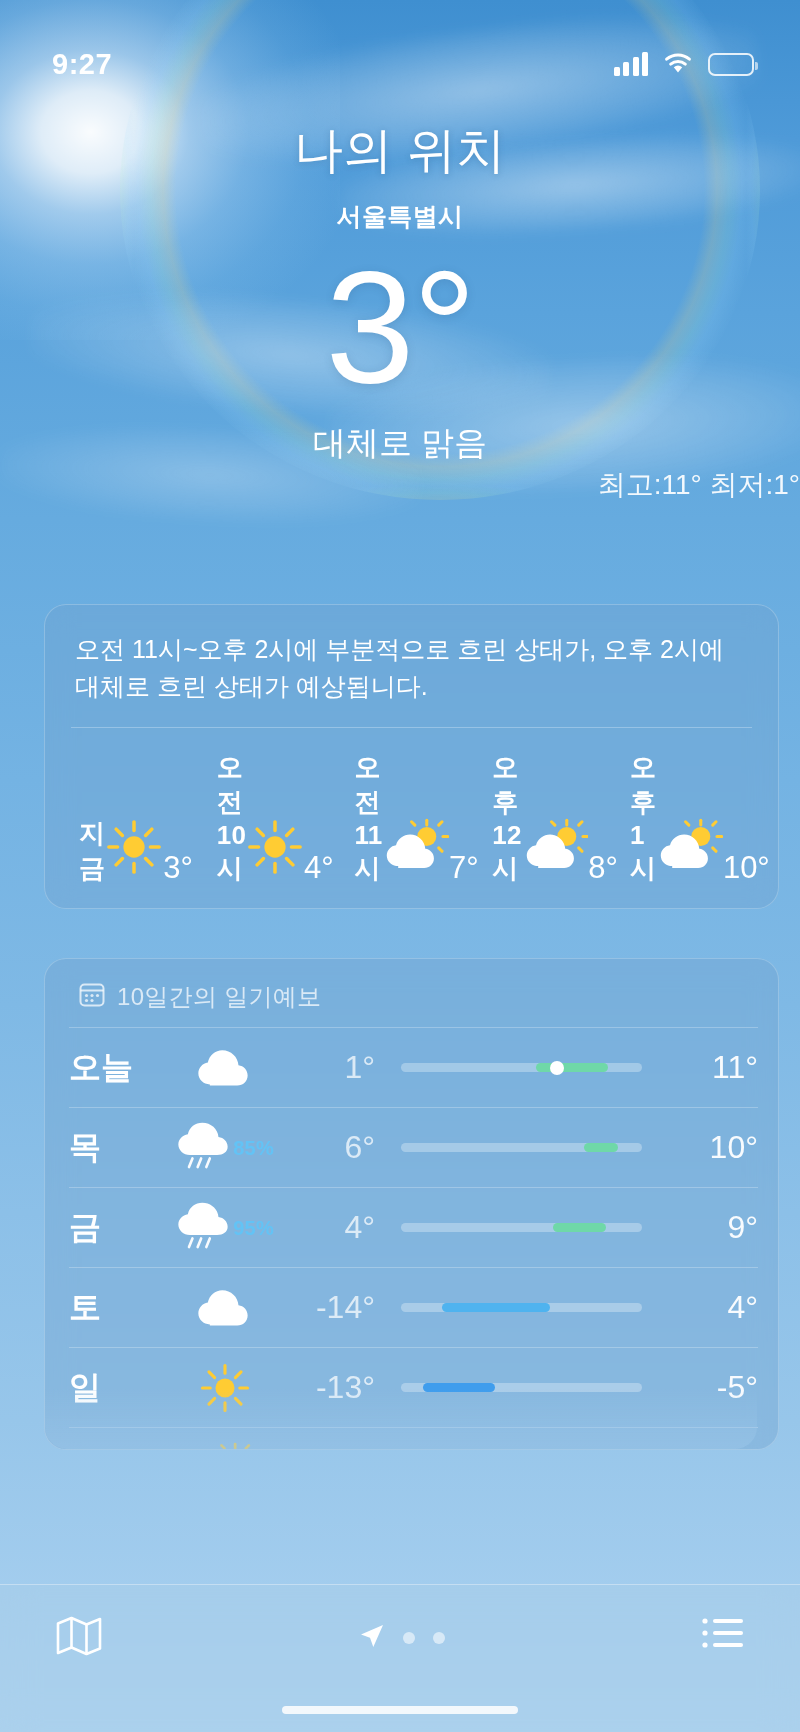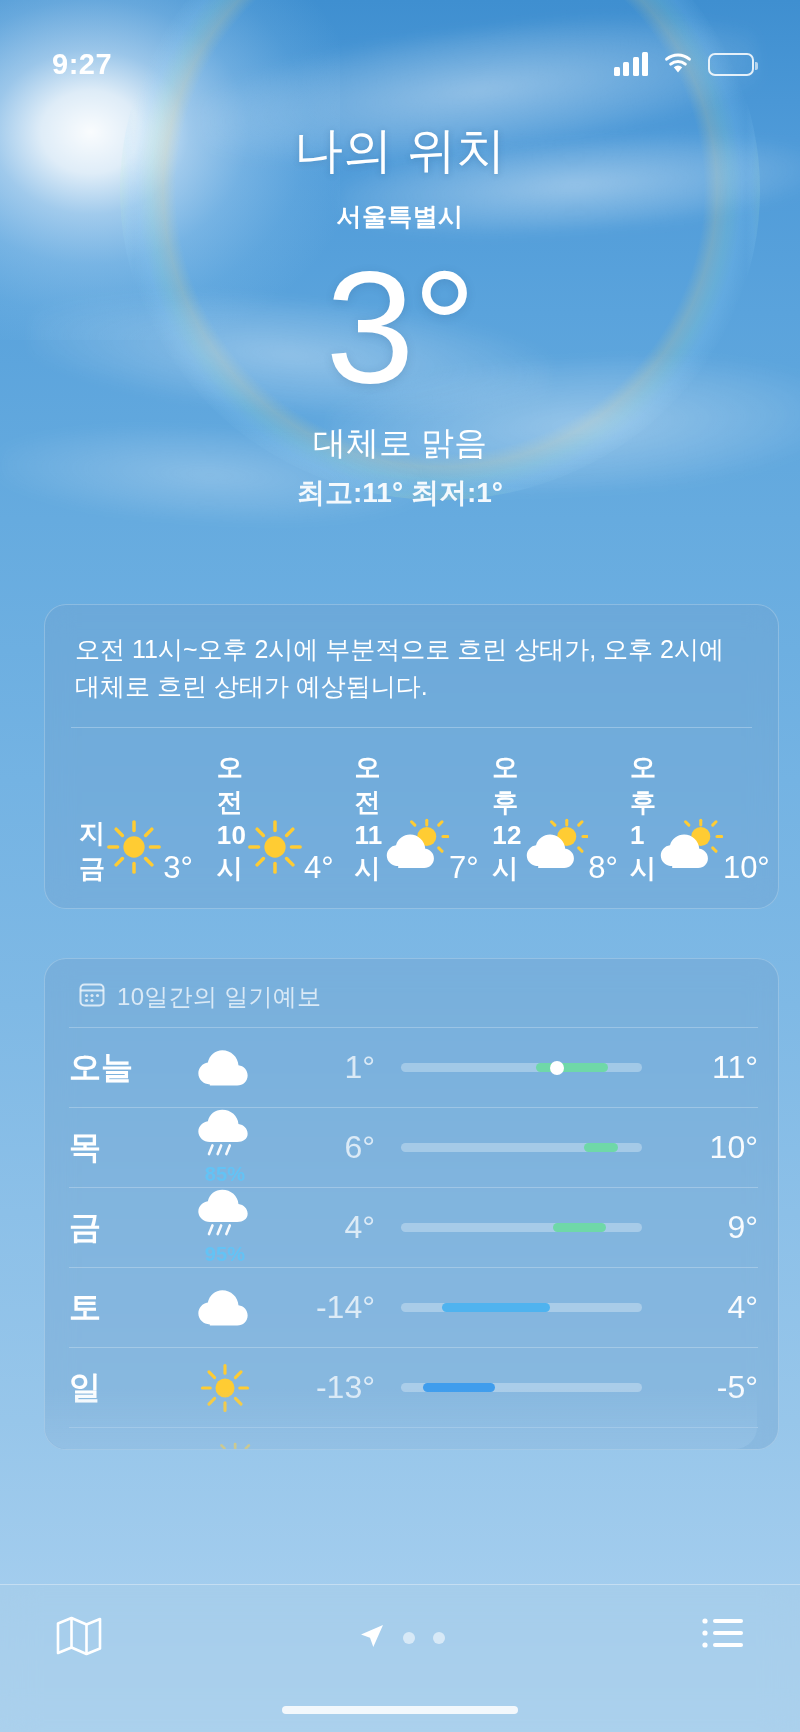--- a/index.html
+++ b/index.html
@@ -91,21 +91,21 @@
   .hero .loc {
     font-size: 49px; font-weight: 400; letter-spacing: 0.5px;
     text-shadow: 0 1px 6px rgba(40,80,120,.25);
   }
   .hero .sub { font-size: 25px; margin-top: 16px; font-weight: 600; letter-spacing: .4px; }
   .hero .temp {
     font-size: 160px; font-weight: 200; line-height: 1.0; margin-top: 14px;
     letter-spacing: -2px; text-shadow: 0 2px 10px rgba(40,80,120,.18);
   }
   .hero .cond { font-size: 33px; margin-top: 14px; font-weight: 500; }
-  .hero .hilo { font-size: 28px; margin-top: 8px; font-weight: 700; color: rgba(255,255,255,.92); }
+  .hero .hilo { font-size: 28px; font-weight: 400; color: rgba(255,255,255,.92); text-align: right; }
 
   
   .card {
     position: absolute; left: 44px; width: 735px;
     background: rgba(110,160,205,0.36);
     border: 1px solid rgba(255,255,255,0.22);
     border-radius: 22px;
     backdrop-filter: blur(14px);
     color: #fff;
   }
@@ -130,21 +130,21 @@
   }
   .tenday-head .cal-icon { display: block; }
   .day-row {
     display: flex; align-items: center;
     height: 80px; margin: 0 20px;
     border-top: 1px solid rgba(255,255,255,0.25);
   }
   .day-row:first-of-type { border-top: 1px solid rgba(255,255,255,0.25); }
   .day-name { width: 96px; font-size: 32px; font-weight: 600; }
   .day-icon {
-    width: 120px; display: flex; flex-direction: column; align-items: center; justify-content: center;
+    width: 120px; display: flex; align-items: center; justify-content: center;
     position: relative;
   }
   .day-icon .pop {
     font-size: 20px; color: #63c3f5; font-weight: 600; margin-top: 2px; letter-spacing: .2px;
   }
   .lo, .hi { font-size: 32px; font-weight: 400; color: rgba(255,255,255,.95); }
   .lo { width: 108px; text-align: right; padding-right: 18px; color: rgba(255,255,255,.72); }
   .hi { width: 108px; text-align: right; }
   .track {
     flex: 1; height: 9px; border-radius: 5px; background: rgba(255,255,255,0.30);

